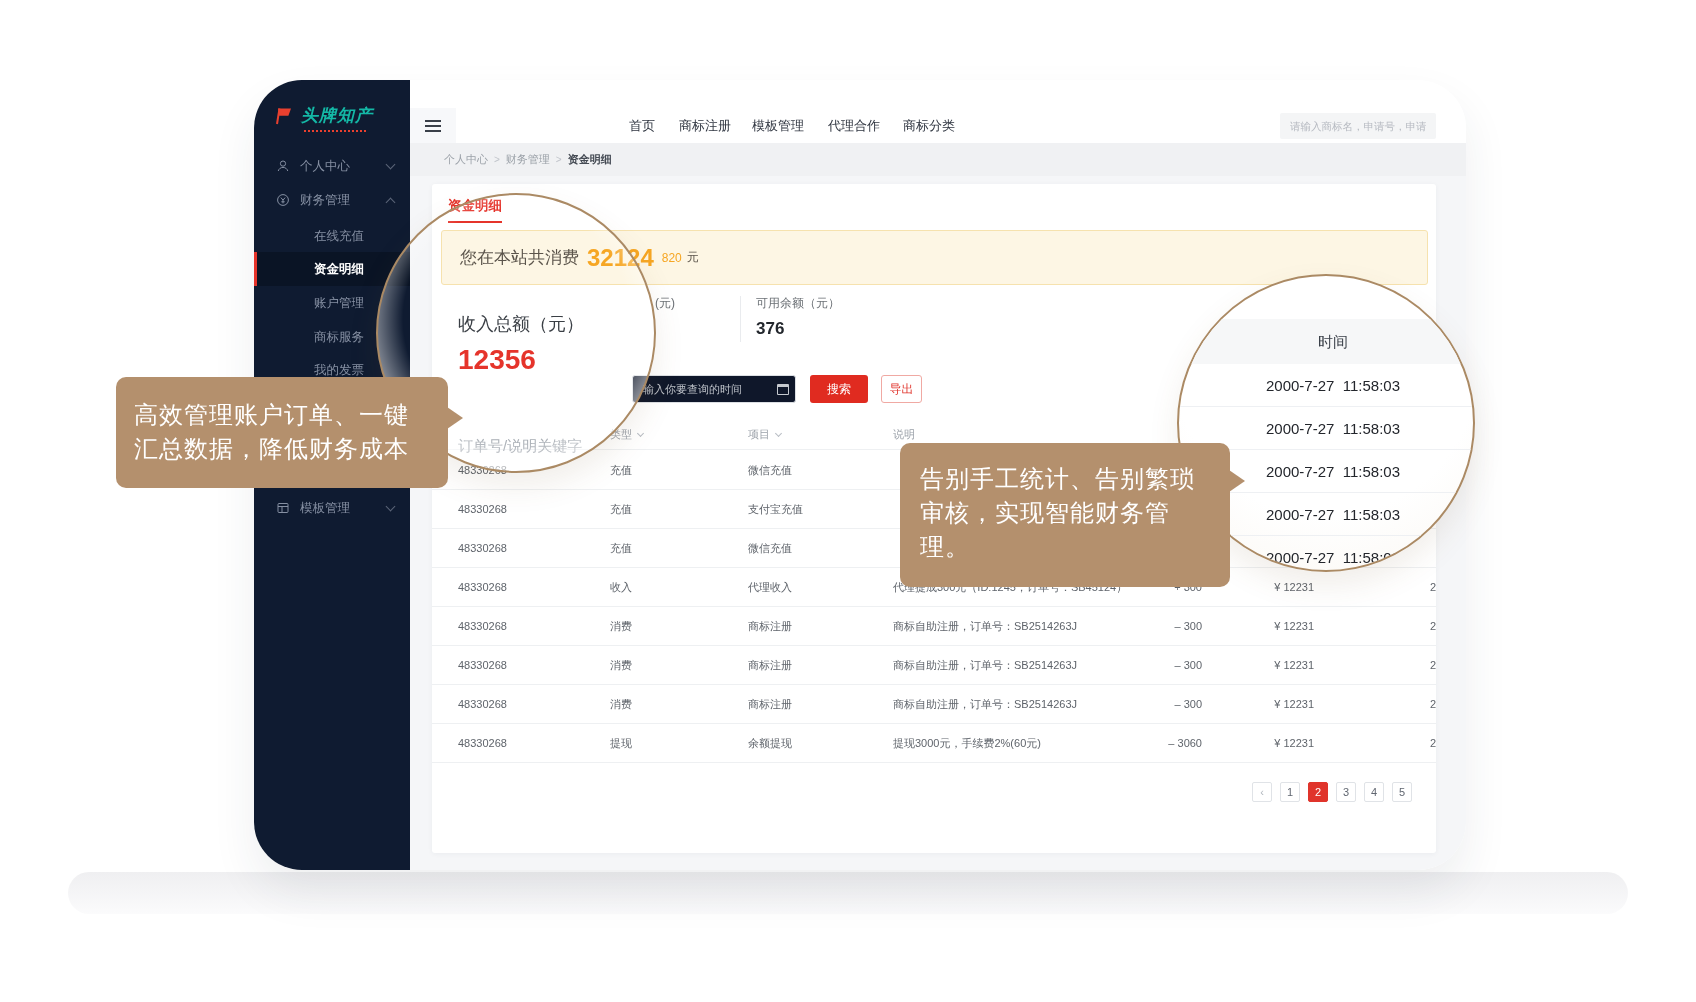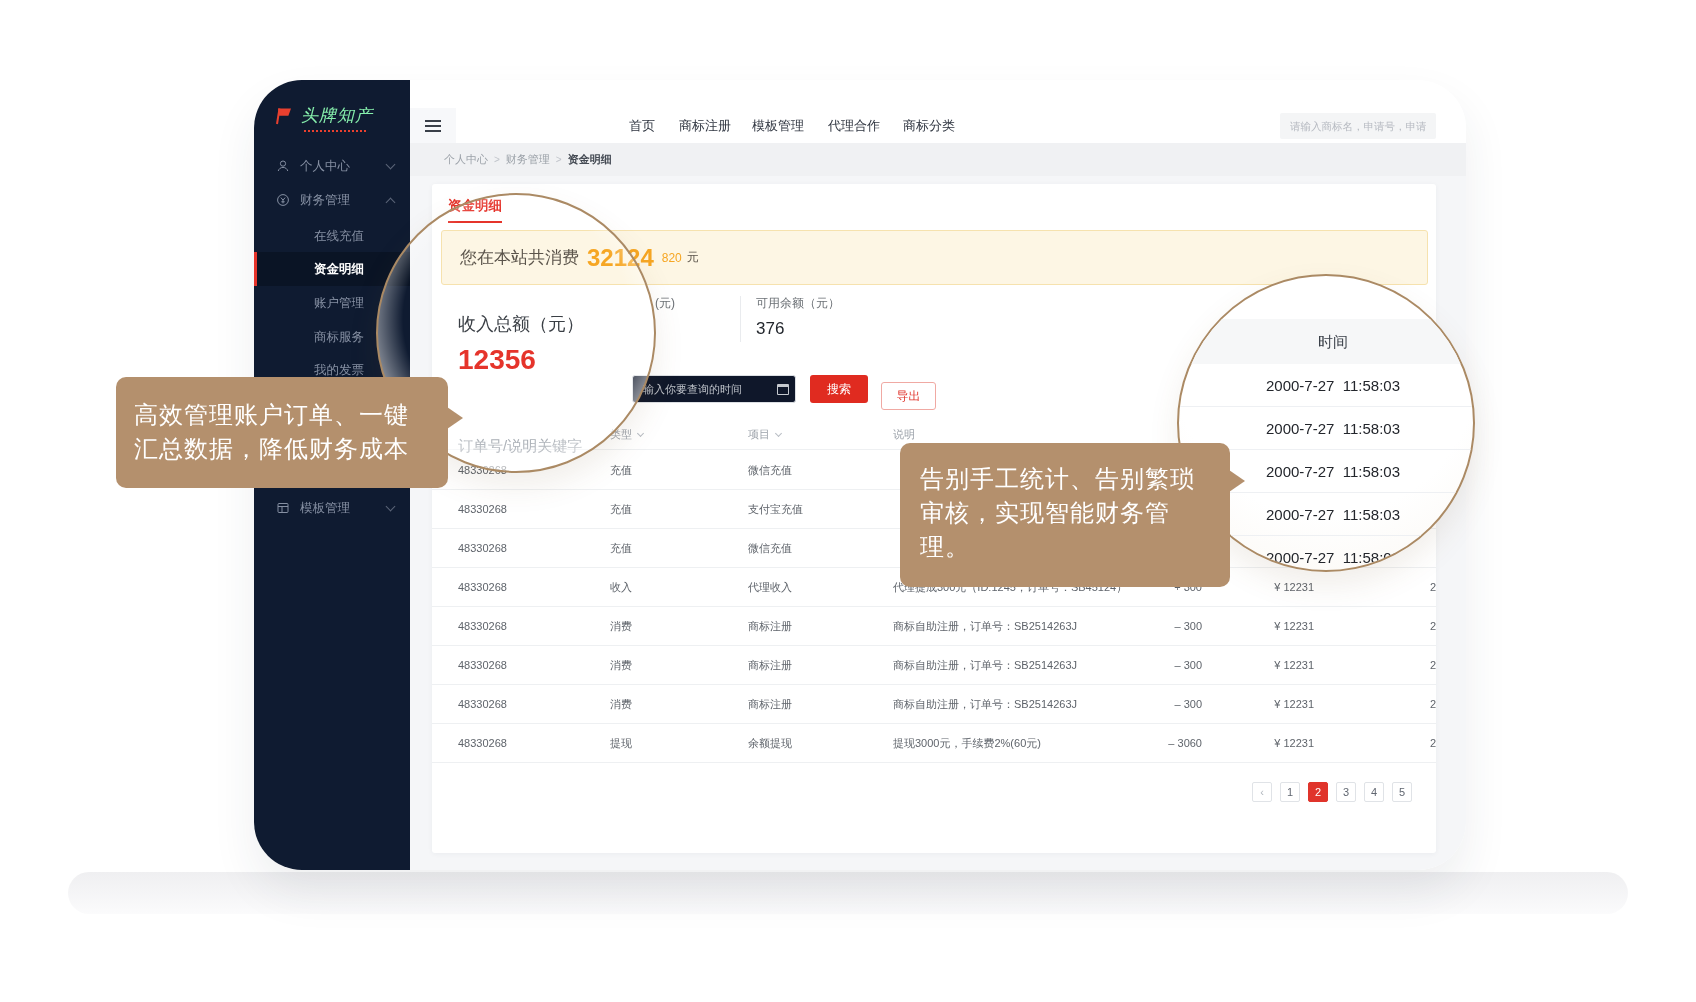--- a/index.html
+++ b/index.html
@@ -11,21 +11,21 @@
   .base-bar{position:absolute;left:68px;top:872px;width:1560px;height:42px;border-radius:21px;
             background:linear-gradient(#efeff1,#fbfbfc)}
 
   
   .laptop{position:absolute;left:254px;top:80px;width:1212px;height:790px;border-radius:48px;
           background:#fff;overflow:hidden;box-shadow:0 22px 45px rgba(40,45,60,.08)}
 
   
   .sidebar{position:absolute;left:0;top:0;width:156px;height:100%;background:#0f1b31}
   .logo-row{position:absolute;left:20px;top:24px;display:flex;align-items:center}
-  .brand{color:#86efac;font-size:17px;font-weight:normal;font-style:italic;letter-spacing:1px;margin-left:7px}
+  .brand{color:#14b8a6;font-size:17px;font-weight:bold;font-style:italic;letter-spacing:1px;margin-left:7px}
   .logo-dots{position:absolute;left:50px;top:50px;width:62px;border-bottom:2px dotted #e8402f}
   .side-item{position:absolute;left:0;width:100%;height:34px;display:flex;align-items:center;
              color:#8690a3;font-size:12.5px;cursor:pointer}
   .side-item.group{padding-left:22px}
   .side-icon{width:14px;height:14px;margin-right:10px;display:inline-flex;color:#8690a3}
   .side-item.sub{padding-left:60px}
   .side-item.active{background:#0a1425;color:#fff;font-weight:bold;border-left:3px solid #e5342b;padding-left:57px}
   .chev{position:absolute;right:16px;width:7px;height:7px;border-right:1.5px solid #5c6578;border-bottom:1.5px solid #5c6578}
   .chev.down{transform:rotate(45deg);margin-top:-4px}
   .chev.up{transform:rotate(225deg);margin-top:4px}
@@ -62,30 +62,30 @@
   .b-small{font-size:12px;color:#f6a623}
   .b-unit{font-size:12px;color:#5b544b;margin-left:5px}
 
   .stat1{position:absolute;left:26px;top:128px}
   .stat1-label{font-size:18px;color:#3a3f45}
   .stat1-value{font-size:28px;font-weight:bold;color:#e5342b;margin-top:8px}
   .stat2-partial{position:absolute;left:223px;top:111px;font-size:12px;color:#6b7075}
   .stat-divider{position:absolute;left:308px;top:112px;width:1px;height:46px;background:#e9ebee}
   .stat3{position:absolute;left:324px;top:111px}
   .stat3-label{font-size:12px;color:#6b7075}
-  .stat3-value{font-size:17px;font-weight:normal;color:#23272d;margin-top:7px}
+  .stat3-value{font-size:17px;font-weight:bold;color:#23272d;margin-top:7px}
 
   .date-input{position:absolute;left:200px;top:191px;width:164px;height:28px;border:1px solid #dcdfe3;
               border-radius:3px;font-size:11px;padding:0 26px 0 10px;color:#666;outline:none;background:#0f172a}
   .date-input::placeholder{color:#bdc1c8}
   .cal-icon{position:absolute;left:345px;top:200px;width:12px;height:11px;border:1px solid #c5c9cf;
             border-top:3px solid #c5c9cf;border-radius:1px}
   .btn-search{position:absolute;left:378px;top:191px;width:58px;height:28px;background:#e02b20;color:#fff;
               font-size:12px;border:none;border-radius:3px;cursor:pointer}
-  .btn-export{position:absolute;left:449px;top:198px;width:55px;height:28px;background:#fff;color:#e0342b;
+  .btn-export{position:absolute;left:449px;top:191px;width:41px;height:28px;background:#fff;color:#e0342b;
               font-size:12px;border:1px solid #f0a9a3;border-radius:3px;cursor:pointer}
 
   .table-header{position:absolute;left:0;right:0;top:234px;height:32px;border-bottom:1px solid #eef0f2}
   .th{position:absolute;top:0;height:32px;line-height:32px;font-size:11px;color:#9ba1a9;white-space:nowrap}
   .caret{display:inline-block;width:5px;height:5px;border-right:1px solid #b8bdc4;border-bottom:1px solid #b8bdc4;
          transform:rotate(45deg);margin-left:6px;vertical-align:2px}
   .col0-mag{position:absolute;left:26px;top:253px;font-size:15px;color:#9aa0a8;white-space:nowrap}
 
   .table-body{position:absolute;left:0;right:0;top:0;bottom:0}
   .trow{position:absolute;left:0;width:100%;height:39px;border-bottom:1px solid #eef0f2}

